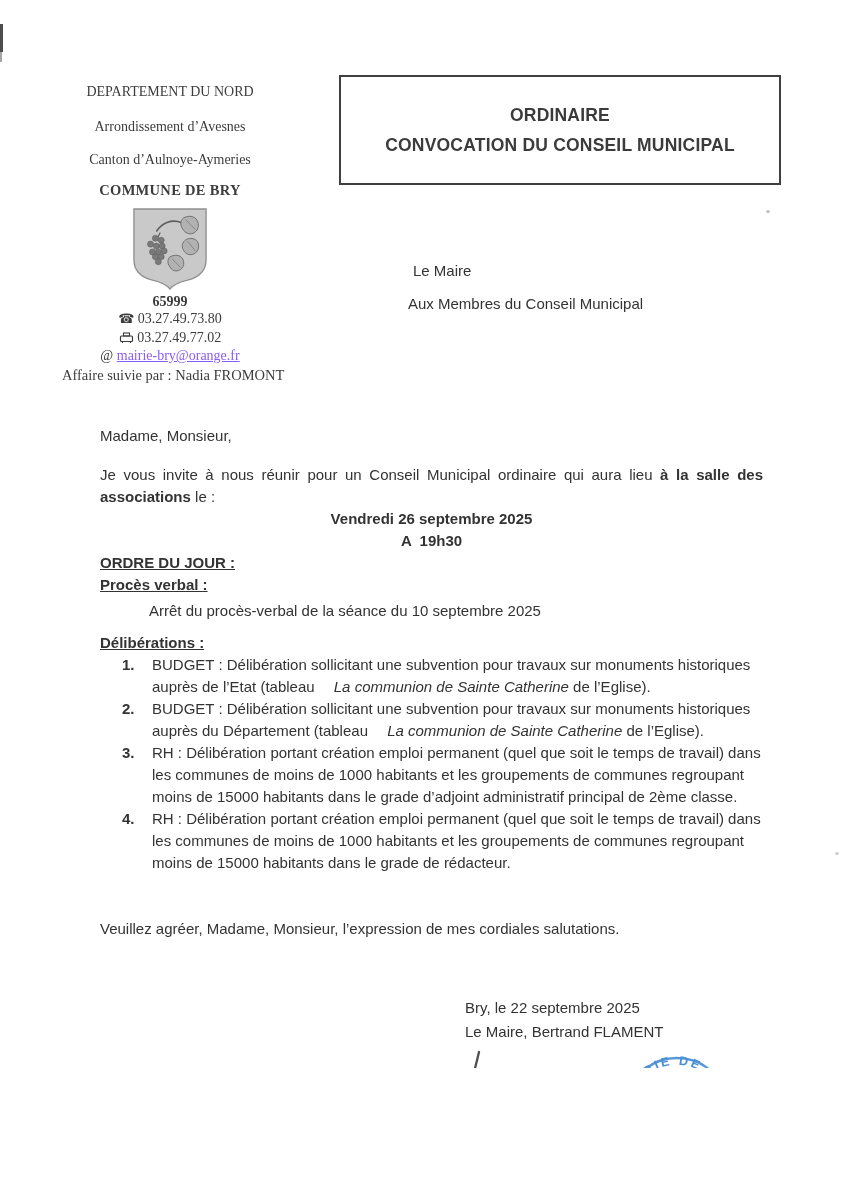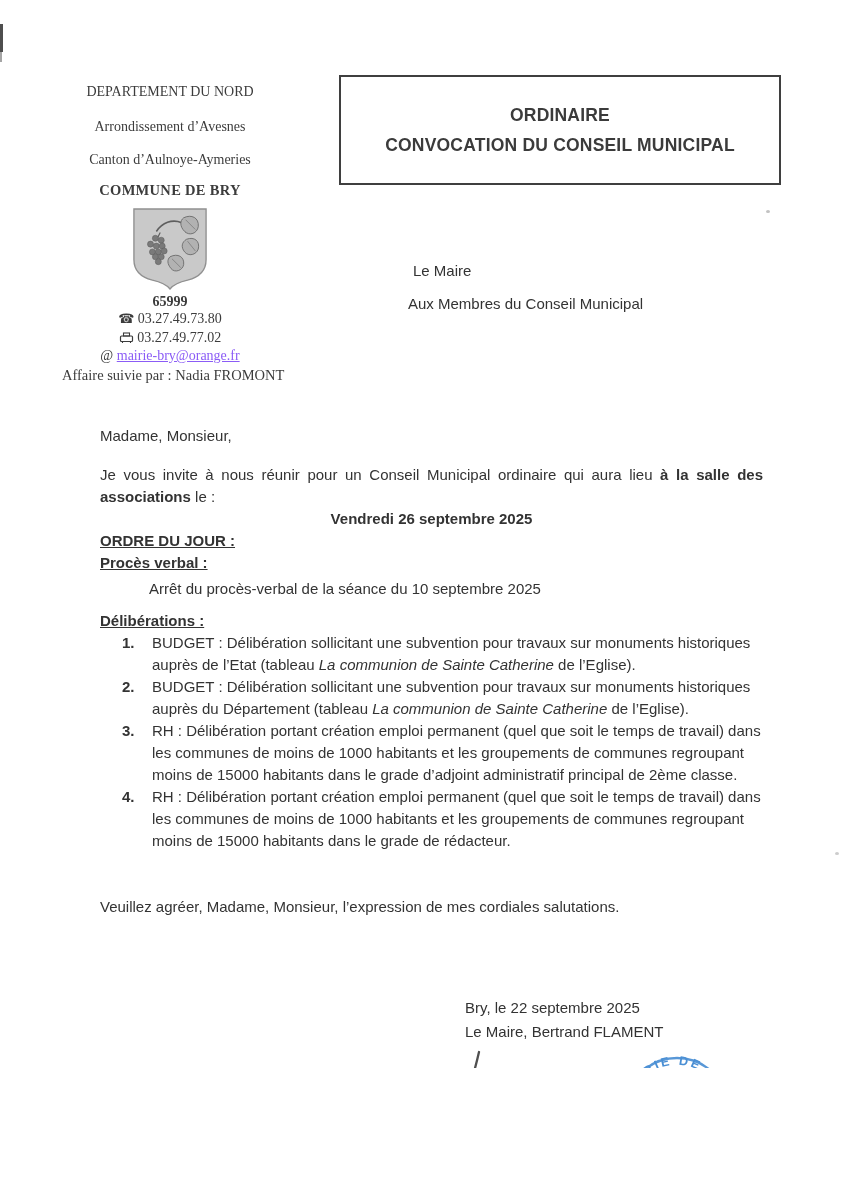--- a/index.html
+++ b/index.html
@@ -52,21 +52,21 @@
   .oli .num{flex:none;width:30px;font-weight:bold;}
   .oli .txt{flex:1;}
   .closing{margin-top:44px;}
 
   
   .sign-block{position:absolute;left:465px;top:996px;font-size:15px;line-height:24px;color:#333333;}
 
   .stamp-svg{position:absolute;left:621px;top:1053px;z-index:2;}
   .signature-svg{position:absolute;left:413px;top:1042px;z-index:3;}
   b,strong{font-weight:bold;}
-  i{font-style:italic;}
+  i{font-style:italic;margin-left:15px;}
 </style>
 </head>
 <body>
 
 <div class="page">
 
   <div class="mark-edge"></div>
   <div class="mark-edge2"></div>
   <div class="dot1"></div>
   <div class="dot2"></div>
@@ -137,20 +137,21 @@
 
   <div class="letter">
     <div class="salutation">Madame, Monsieur,</div>
 
     <div>
       <span class="intro-line1"><span>Je vous invite à nous réunir pour un Conseil Municipal ordinaire qui aura lieu </span><b>à la salle des</b></span>
       <span class="intro-line2"><b>associations</b><span> le :</span></span>
     </div>
 
     <div class="meeting">Vendredi 26 septembre 2025</div>
+    <div class="meeting meeting-time">A  19h30</div>
 
     <div class="h-underline">ORDRE DU JOUR :</div>
     <div class="h-underline">Procès verbal :</div>
     <div class="arret">Arrêt du procès-verbal de la séance du 10 septembre 2025</div>
     <div class="h-underline">Délibérations :</div>
 
     <div class="agenda-list">
       <div class="oli">
         <span class="num">1.</span>
         <span class="txt"><span>BUDGET : Délibération sollicitant une subvention pour travaux sur monuments historiques auprès de l’Etat (tableau </span><i>La communion de Sainte Catherine</i><span> de l’Eglise).</span></span>

